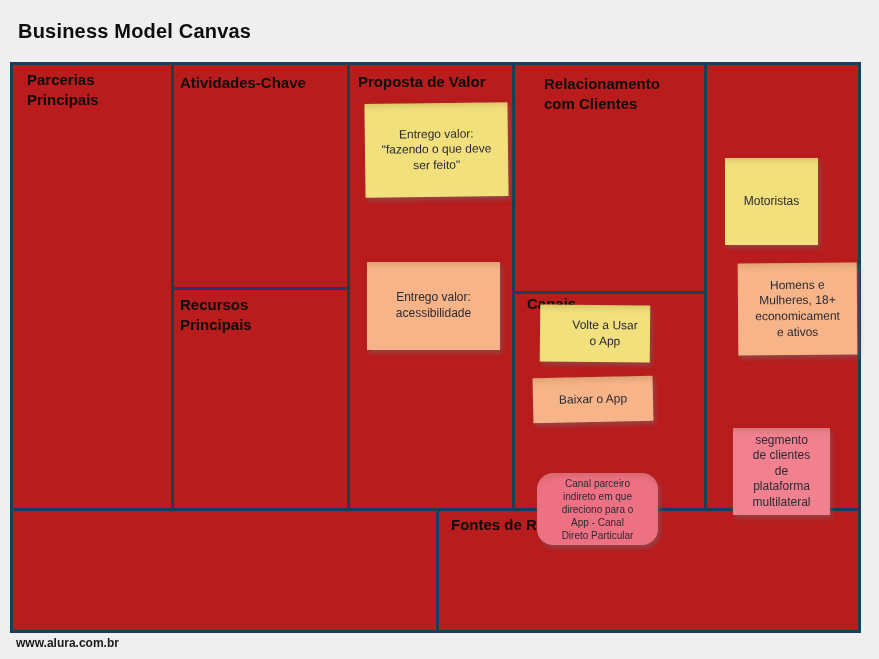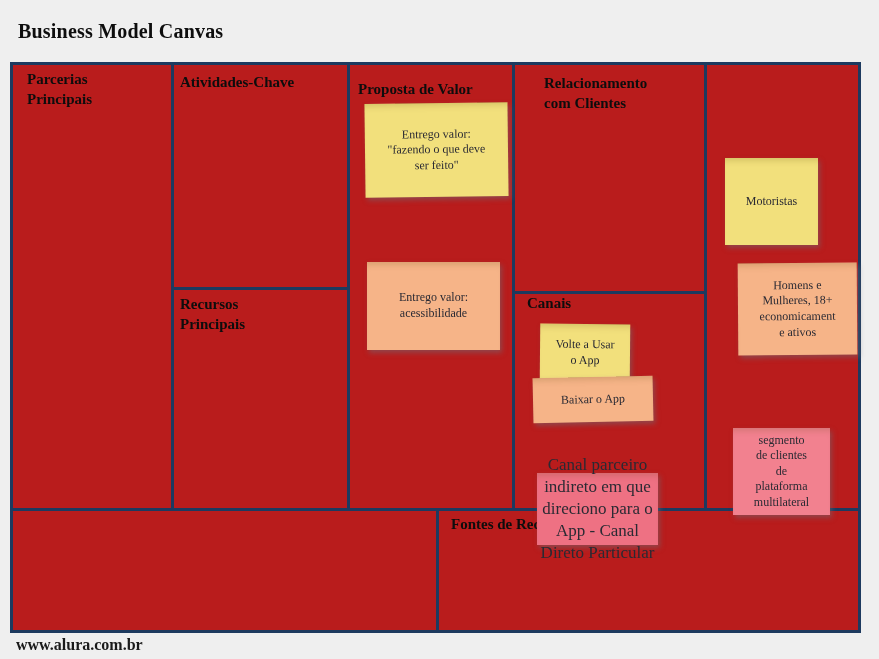--- a/index.html
+++ b/index.html
@@ -3,21 +3,21 @@
 <meta charset="utf-8">
 <style>
   html,body{margin:0;padding:0;}
   body{
     width:879px;height:659px;
     background:#efefef;
     font-family:"Liberation Sans", sans-serif;
     color:#111;
     overflow:hidden;
   }
-  .page{position:relative;width:879px;height:560px;font-family:Liberation Serif, serif;}
+  .page{position:relative;width:879px;height:560px;}
   .title{
     position:absolute;left:18px;top:20px;
     font-size:20px;font-weight:700;color:#0d0d0d;
     letter-spacing:.2px;
   }
   .canvas{
     position:absolute;left:10px;top:62px;
     width:845px;height:565px;
     background:#b91c1c;
     border:3px solid #1d3a5f;
@@ -34,50 +34,50 @@
   .h-rel{left:499px;top:226px;width:195px;height:3px;}
   
   .hdr{
     position:absolute;
     font-size:15px;font-weight:700;line-height:1.3;color:#0d0d0d;
     white-space:pre-line;
   }
   .hdr-parcerias{left:14px;top:5px;}
   .hdr-atividades{left:167px;top:8px;}
   .hdr-recursos{left:167px;top:230px;}
-  .hdr-proposta{left:345px;top:7px;margin-top:8px;}
+  .hdr-proposta{left:345px;top:7px;}
   .hdr-relacionamento{left:508px;top:9px;margin-left:23px;}
   .hdr-canais{left:514px;top:229px;}
   .hdr-segmentos{left:699px;top:11px;}
   .hdr-estrutura{left:14px;top:450px;}
   .hdr-fontes{left:438px;top:450px;}
   
   .note{
     position:absolute;
     display:flex;align-items:center;justify-content:center;
     text-align:center;
     font-size:12px;line-height:1.3;color:#2a2a33;
     white-space:pre-line;
     box-shadow:2px 3px 5px rgba(110,110,120,.5),
                inset 0 7px 7px -5px rgba(90,70,10,.22);
   }
   .note-yellow{background:#f2e07c;}
   .note-orange{background:#f6b488;}
   .note-pink{background:#f0798b;margin-top:48px;}
   .n1{left:352px;top:38px;width:143px;height:94px;transform:rotate(-.7deg);}
   .n2{left:354px;top:197px;width:133px;height:88px;}
-  .n3{left:527px;top:259px;width:90px;height:57px;transform:rotate(.5deg);}
+  .n3{left:527px;top:240px;width:90px;height:57px;transform:rotate(.5deg);padding-left:20px;}
   .n4{left:520px;top:312px;width:120px;height:45px;transform:rotate(-1.2deg);}
-  .n5{left:524px;top:360px;width:121px;height:72px;font-size:17px;background:#ee7183;}
+  .n5{left:524px;top:360px;width:121px;height:72px;font-size:10px;background:#ee7183;border-radius:16px;}
   .n6{left:712px;top:93px;width:93px;height:87px;}
   .n7{left:725px;top:198px;width:119px;height:92px;transform:rotate(-.4deg);}
   .n8{left:720px;top:315px;width:97px;height:87px;background:#f2818f;}
   .footer{
     position:absolute;left:16px;top:636px;
-    font-size:16px;font-weight:700;color:#1a1a1a;
+    font-size:12px;font-weight:700;color:#1a1a1a;
   }
 </style>
 </head>
 <body>
 
 <div class="page">
 
   <div class="title">Business Model Canvas</div>
 
   <div class="canvas">

